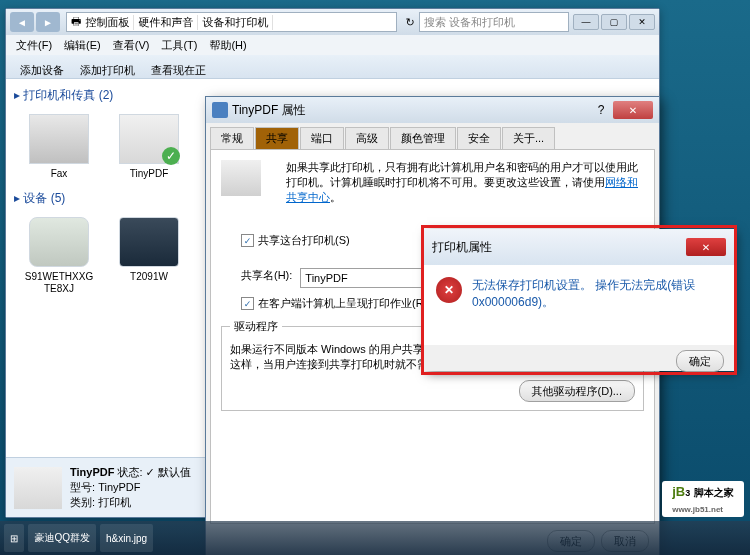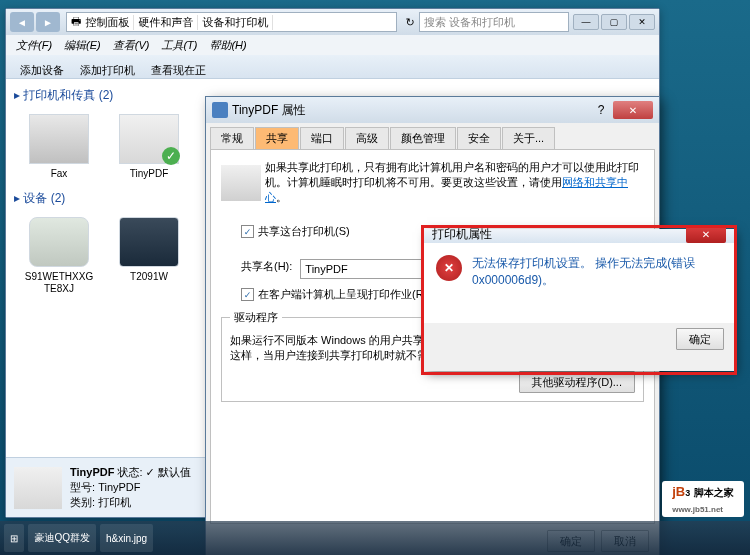--- a/index.html
+++ b/index.html
@@ -7,21 +7,21 @@
 .desktop { position:absolute; inset:0; background:linear-gradient(180deg,#1a6a8a 0%,#0a4a6a 100%); }
 .explorer { position:absolute; left:5px; top:8px; width:655px; height:510px; background:#fff; border:1px solid #5a7a9a; border-radius:2px; box-shadow:0 2px 8px rgba(0,0,0,0.3); }
 .titlebar { height:26px; background:linear-gradient(180deg,#e8f0f8 0%,#d0dce8 100%); display:flex; align-items:center; padding:0 4px; }
 .nav-btn { width:24px; height:20px; background:#4a90d0; border-radius:3px; margin-right:2px; display:flex; align-items:center; justify-content:center; color:#fff; font-size:10px; }
 .nav-btn.disabled { background:#a0b8d0; }
 .addr-bar { flex:1; height:20px; background:#fff; border:1px solid #a0b0c0; margin:0 4px; display:flex; align-items:center; font-size:11px; padding:0 4px; }
 .addr-seg { padding:0 4px; border-right:1px solid #e0e0e0; }
 .search-box { width:150px; height:20px; background:#fff; border:1px solid #a0b0c0; font-size:11px; padding:0 4px; color:#888; display:flex; align-items:center; }
 .win-ctrl { display:flex; gap:2px; margin-left:4px; }
 .win-ctrl span { width:26px; height:16px; background:#d0dce8; border:1px solid #a0b0c0; border-radius:2px; display:flex; align-items:center; justify-content:center; font-size:9px; }
-.menubar { height:20px; background:#f0f4f8; display:flex; align-items:center; padding:0 4px; font-size:11px;font-style:italic; }
+.menubar { height:20px; background:#f0f4f8; display:flex; align-items:center; padding:0 4px; font-size:11px; }
 .menubar span { padding:0 6px; }
 .toolbar { height:24px; background:linear-gradient(180deg,#e8f0f8,#d8e4f0); display:flex; align-items:flex-end; padding:0 6px; font-size:11px; border-bottom:1px solid #c0d0e0; }
 .toolbar span { padding:0 8px; }
 .content { height:calc(100% - 70px); overflow:hidden; padding:4px 8px; }
 .section-hdr { font-size:12px; color:#1a4a9a; padding:4px 0; }
 .icon-row { display:flex; gap:20px; padding:6px 10px; }
 .dev-icon { width:70px; text-align:center; }
 .dev-icon .pic { width:60px; height:50px; margin:0 auto 4px; border:1px solid #d0d8e0; background:#f8f8f8; position:relative; }
 .dev-icon .pic.fax { background:linear-gradient(180deg,#e8e8e8,#c0c0c0); }
 .dev-icon .pic.printer { background:linear-gradient(180deg,#f0f0f0,#d8d8d8); }
@@ -31,46 +31,46 @@
 .dev-icon .lbl { font-size:10px; line-height:12px; word-break:break-all; }
 .detail-bar { position:absolute; bottom:0; left:0; right:0; height:60px; background:#e8f0f8; border-top:1px solid #c0d0e0; display:flex; align-items:center; padding:4px 8px; font-size:11px; gap:8px; }
 .detail-bar .pic { width:48px; height:42px; background:linear-gradient(180deg,#f0f0f0,#d8d8d8); }
 .prop-dialog { position:absolute; left:205px; top:96px; width:455px; height:471px; background:#f0f0f0; border:1px solid #5a7a9a; box-shadow:4px 4px 12px rgba(0,0,0,0.4); }
 .prop-title { height:26px; background:linear-gradient(180deg,#e8f0f8,#d0dce8); display:flex; align-items:center; padding:0 6px; font-size:12px; }
 .prop-title .pi { width:16px; height:16px; background:#4a80c0; border-radius:2px; margin-right:4px; }
 .prop-title .sp { flex:1; }
 .close-x { width:40px; height:18px; background:linear-gradient(180deg,#e08080,#c04040); color:#fff; display:flex; align-items:center; justify-content:center; border-radius:2px; font-size:10px; }
 .tabs { display:flex; background:#f0f0f0; padding:4px 4px 0; font-size:11px; }
 .tab { padding:3px 10px; border:1px solid #c0c0c0; border-bottom:none; background:#e8e8e8; margin-right:1px; }
-.tab.active { background:#fdba74; }
+.tab.active { background:#a16207; }
 .tab-body { background:#fff; margin:0 4px; padding:10px; height:375px; border:1px solid #c0c0c0; font-size:11px; }
-.share-info { display:flex; gap:4px; margin-bottom:19px;align-items:center; }
+.share-info { display:flex; gap:25px; margin-bottom:28px; }
 .share-info .pi { width:40px; height:36px; background:linear-gradient(180deg,#f0f0f0,#d0d0d0); }
 .share-info p { flex:1; line-height:15px; }
 .share-info a { color:#0066cc; text-decoration:underline; }
 .chk-row { display:flex; align-items:center; gap:4px; margin:4px 0 4px 20px; }
 .chk { width:13px; height:13px; border:1px solid #888; background:#fff; display:flex; align-items:center; justify-content:center; font-size:9px; color:#2a6aaa; }
 .fld-row { display:flex; align-items:flex-start; gap:8px; margin:20px 0 8px 20px; }
 .fld-row input { flex:1; height:20px; border:1px solid #a0a0a0; padding:0 4px; font-size:11px; max-width:200px; }
 fieldset { border:1px solid #c0c0c0; padding:8px; margin-top:8px; }
 legend { font-size:11px; padding:0 4px; }
-.btn { height:22px; padding:0 12px; background:linear-gradient(180deg,#f8f8f8,#e0e0e0); border:1px solid #a0a0a0; border-radius:1px; font-size:11px; display:inline-flex; align-items:center; }
+.btn { height:22px; padding:0 12px; background:linear-gradient(180deg,#f8f8f8,#e0e0e0); border:1px solid #a0a0a0; border-radius:10px; font-size:11px; display:inline-flex; align-items:center; }
 .dlg-btns { display:flex; justify-content:flex-end; gap:6px; padding:6px 10px; }
 .error-box { position:absolute; left:424px; top:229px; width:310px; height:142px; background:#f0f0f0; box-shadow:3px 3px 10px rgba(0,0,0,0.5); }
 .hl { position:absolute; left:421px; top:225px; width:316px; height:150px; border:3px solid #e02020; pointer-events:none; }
-.err-title { height:14px; background:linear-gradient(180deg,#f0f4fa,#d8e4f0); display:flex; align-items:flex-end; padding:0 8px; font-size:12px; }
+.err-title { height:36px; background:linear-gradient(180deg,#f0f4fa,#d8e4f0); display:flex; align-items:center; padding:0 8px; font-size:12px; }
 .err-title .sp { flex:1; }
 .err-close { width:40px; height:18px; background:linear-gradient(180deg,#e04040,#b02020); color:#fff; display:flex; align-items:center; justify-content:center; border-radius:2px; font-size:10px; }
 .err-body { padding:12px; display:flex; gap:10px; font-size:12px; color:#1a5aaa; background:#fff; height:80px; }
 .err-icon { width:26px; height:26px; background:radial-gradient(circle,#e04040,#b02020); border-radius:50%; color:#fff; display:flex; align-items:center; justify-content:center; font-weight:bold; flex-shrink:0; }
 .err-btns { display:flex; justify-content:flex-end; padding:5px 10px; }
 .taskbar { position:absolute; bottom:0; left:0; right:0; height:34px; background:linear-gradient(180deg,rgba(40,60,80,0.7),rgba(20,40,60,0.9)); display:flex; align-items:center; padding:0 4px; gap:4px; }
 .tb-item { height:28px; padding:0 6px; background:rgba(255,255,255,0.1); border-radius:2px; font-size:10px; color:#fff; display:flex; align-items:center; }
 .wm { position:absolute; right:6px; bottom:38px; width:82px; height:36px; background:#fff; border-radius:3px; display:flex; align-items:center; justify-content:center; font-size:13px; font-weight:bold; }
-.wm b { color:#c2410c;text-align:right; }
+.wm b { color:#4d7c0f;text-align:right; }
 </style>
 </head>
 <body>
 
 <div class="desktop"></div>
 
 <div class="explorer">
   <div class="titlebar">
     <div class="nav-btn disabled">◄</div>
     <div class="nav-btn disabled">►</div>
@@ -107,21 +107,21 @@
     <div class="icon-row">
       <div class="dev-icon">
         <div class="pic fax"></div>
         <div class="lbl">Fax</div>
       </div>
       <div class="dev-icon">
         <div class="pic printer"></div>
         <div class="lbl">TinyPDF</div>
       </div>
     </div>
-    <div class="section-hdr">▸ <span>设备 (2)</span></div>
+    <div class="section-hdr">▸ <span>设备 (5)</span></div>
     <div class="icon-row">
       <div class="dev-icon">
         <div class="pic disk"></div>
         <div class="lbl">S91WETHXXGTE8XJ</div>
       </div>
       <div class="dev-icon">
         <div class="pic monitor"></div>
         <div class="lbl">T2091W</div>
       </div>
     </div>

